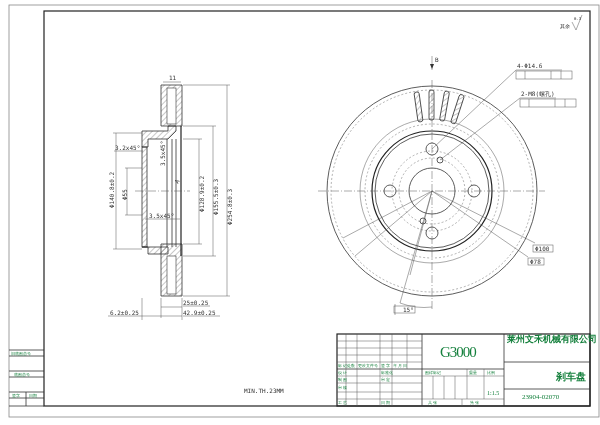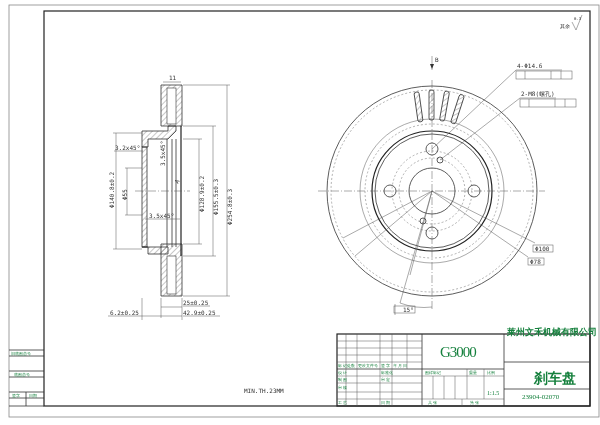--- a/index.html
+++ b/index.html
@@ -212,22 +212,22 @@
     <line x1="467" y1="369" x2="467" y2="399" class="thin"></line>
     <line x1="484" y1="369" x2="484" y2="399" class="thin"></line>
     <line x1="433" y1="376" x2="433" y2="399" class="thin"></line>
     <line x1="444" y1="376" x2="444" y2="399" class="thin"></line>
     <line x1="455" y1="376" x2="455" y2="399" class="thin"></line>
     <line x1="462" y1="399" x2="462" y2="406" class="thin"></line>
   </g>
 </svg>
 
 <div class="overlay" style="left:440px;top:344px;font-size:15px;letter-spacing:-1px;">G3000</div>
-<div class="overlay" style="left:507px;top:326px;font-size:9px;font-weight:bold;">莱州文禾机械有限公司</div>
-<div class="overlay" style="left:534px;top:370px;font-size:14px;font-weight:bold;">刹车盘</div>
+<div class="overlay" style="left:507px;top:333px;font-size:9px;font-weight:bold;">莱州文禾机械有限公司</div>
+<div class="overlay" style="left:556px;top:370px;font-size:10px;font-weight:bold;">刹车盘</div>
 <div class="overlay" style="left:522px;top:393px;font-size:7px;">23904-02070</div>
 <div class="overlay" style="left:487px;top:390px;font-size:6px;">1:1.5</div>
 
 <div class="overlay" style="left:338px;top:363px;font-size:4px;">标 记</div>
 <div class="overlay" style="left:347px;top:363px;font-size:4px;">处数</div>
 <div class="overlay" style="left:358px;top:363px;font-size:4px;">更改文件号</div>
 <div class="overlay" style="left:381px;top:363px;font-size:4px;">签 字</div>
 <div class="overlay" style="left:393px;top:363px;font-size:4px;">年 月 日</div>
 <div class="overlay" style="left:338px;top:370px;font-size:4px;">设 计</div>
 <div class="overlay" style="left:381px;top:370px;font-size:4px;">标准化</div>

